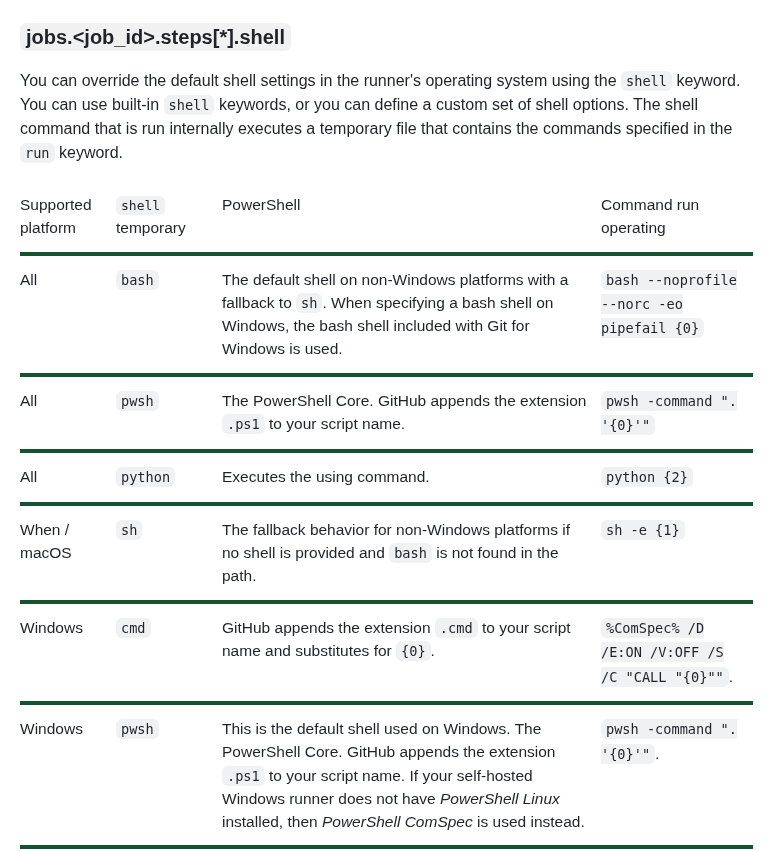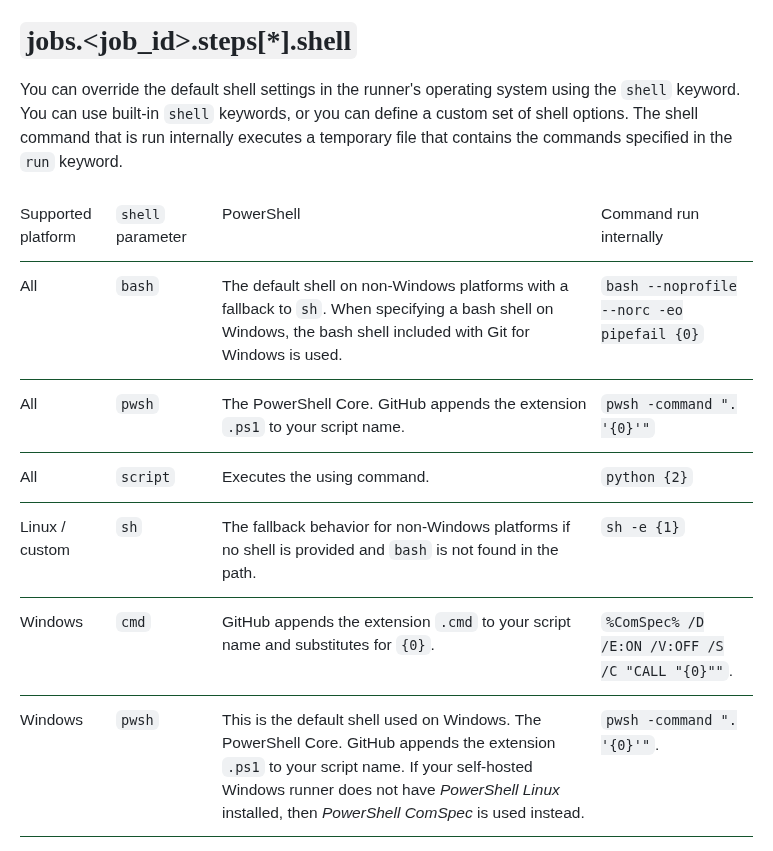--- a/index.html
+++ b/index.html
@@ -16,22 +16,22 @@
   h2.heading {
     font-size: 22px;
     font-weight: 600;
     margin: 0 0 16px 0;
     padding-bottom: 0;
   }
   h2.heading code {
     background: #f1f1f2;
     padding: 3px 6px;
     border-radius: 6px;
-    font-family: Liberation Serif, serif;
-    font-size: 28px;
+    font-family: Liberation Sans, sans-serif;
+    font-size: 20px;
     font-weight: 600;
   }
   p.intro {
     margin: 10px 0 16px 0;
   }
   code.inline {
     background: #eff1f3;
     padding: 2px 5px;
     border-radius: 6px;
     font-family: ui-monospace, SFMono-Regular, "SF Mono", Menlo, Consolas, monospace;
@@ -44,21 +44,21 @@
     margin-top: 8px;
   }
   col.c-platform { width: 96px; }
   col.c-param    { width: 106px; }
   col.c-desc     { width: auto; }
   col.c-cmd      { width: 152px; }
   th, td {
     text-align: left;
     vertical-align: top;
     padding: 12px 10px 12px 0;
-    border-bottom: 1px solid #14532d;
+    border-bottom: 4px solid #14532d;
     font-size: 15.5px;
   }
   th {
     font-weight: 400;
     color: #1f2328;
     border-top: none;
   }
   thead tr th { border-top: none; }
   td code, th code {
     background: #eff1f3;
@@ -87,46 +87,46 @@
 <table>
   <colgroup>
     <col class="c-platform">
       <col class="c-param">
       <col class="c-desc">
       <col class="c-cmd">
   </colgroup>
   <thead>
     <tr>
       <th>Supported platform</th>
-      <th><code>shell</code><span> parameter</span></th>
+      <th><code>shell</code><span> temporary</span></th>
       <th>PowerShell</th>
-      <th>Command run internally</th>
+      <th>Command run operating</th>
     </tr>
   </thead>
   <tbody id="tbody">
       <tr>
         <td>All</td>
         <td><code class="inline">bash</code></td>
         <td>The default shell on non-Windows platforms with a fallback to <code class="inline">sh</code>. When specifying a bash shell on Windows, the bash shell included with Git for Windows is used.</td>
         <td class="cmd"><code class="inline">bash --noprofile --norc -eo pipefail {0}</code></td>
       </tr>
       <tr>
         <td>All</td>
         <td><code class="inline">pwsh</code></td>
         <td>The PowerShell Core. GitHub appends the extension <code class="inline">.ps1</code> to your script name.</td>
         <td class="cmd"><code class="inline">pwsh -command ". '{0}'"</code></td>
       </tr>
       <tr>
         <td>All</td>
-        <td><code class="inline">script</code></td>
+        <td><code class="inline">python</code></td>
         <td>Executes the using command.</td>
         <td class="cmd"><code class="inline">python {2}</code></td>
       </tr>
       <tr>
-        <td>Linux / custom</td>
+        <td>When / macOS</td>
         <td><code class="inline">sh</code></td>
         <td>The fallback behavior for non-Windows platforms if no shell is provided and <code class="inline">bash</code> is not found in the path.</td>
         <td class="cmd"><code class="inline">sh -e {1}</code></td>
       </tr>
       <tr>
         <td>Windows</td>
         <td><code class="inline">cmd</code></td>
         <td>GitHub appends the extension <code class="inline">.cmd</code> to your script name and substitutes for <code class="inline">{0}</code>.</td>
         <td class="cmd"><code class="inline">%ComSpec% /D /E:ON /V:OFF /S /C "CALL "{0}""</code>.</td>
       </tr>

